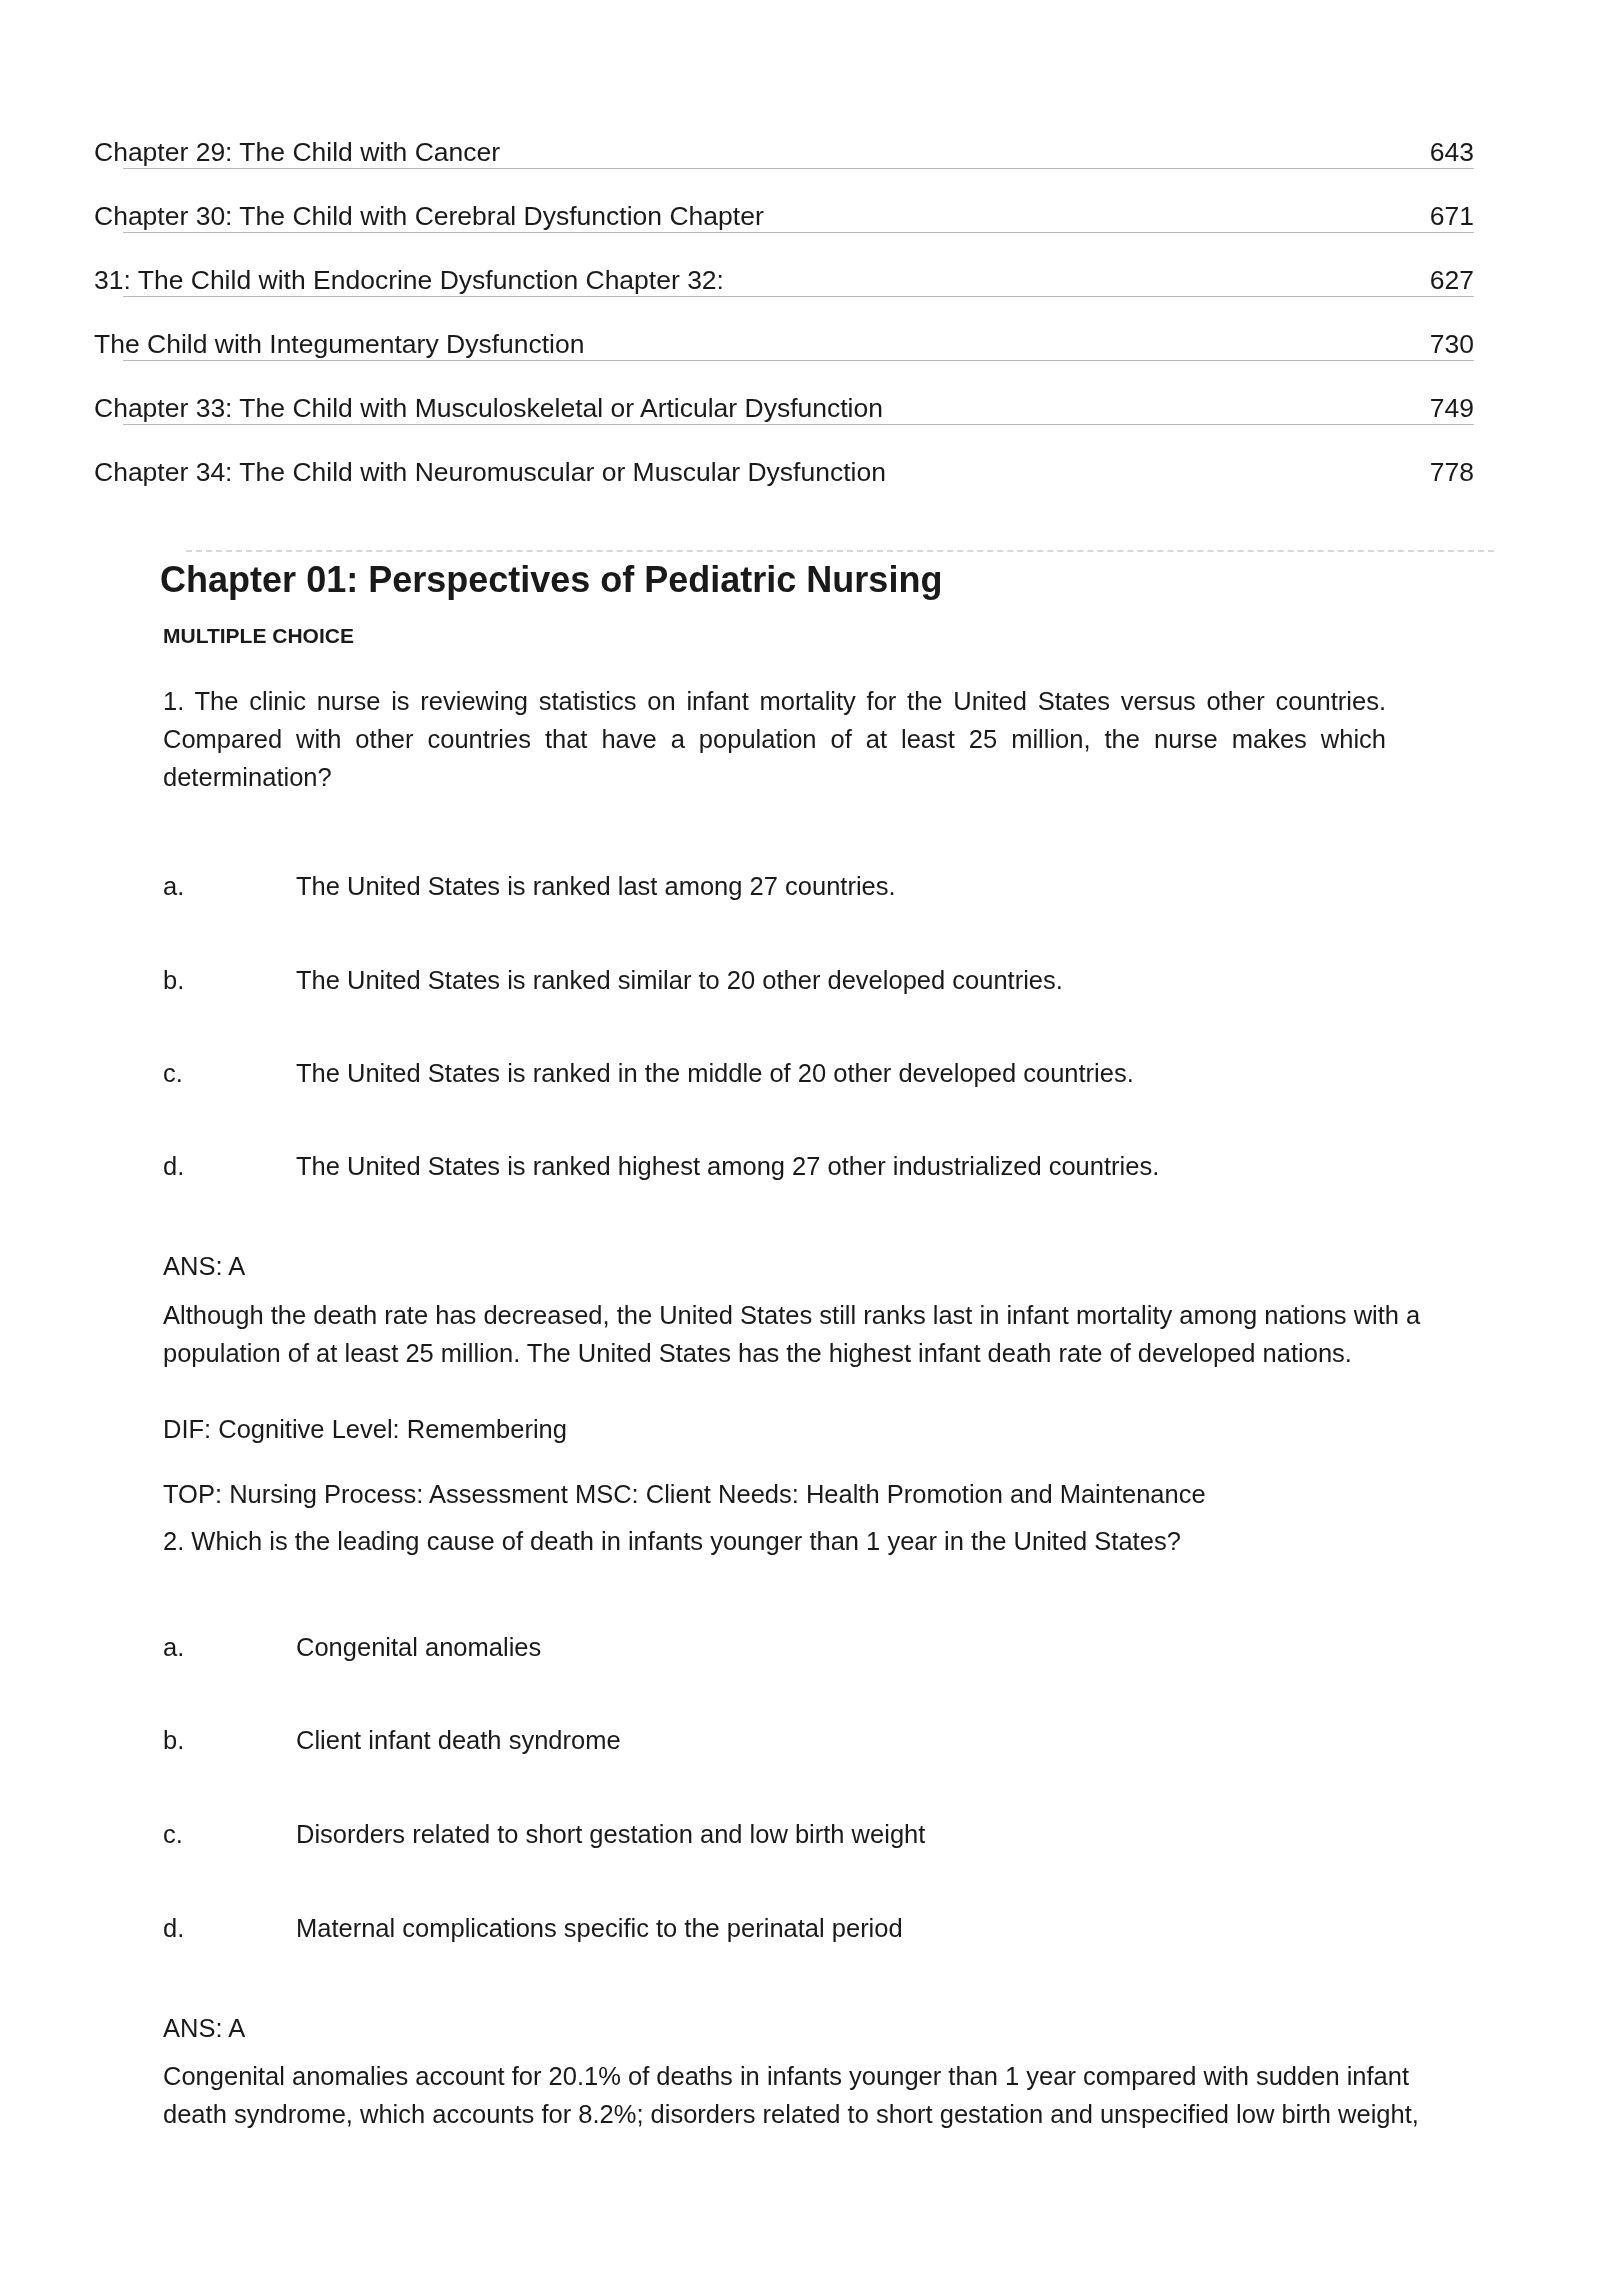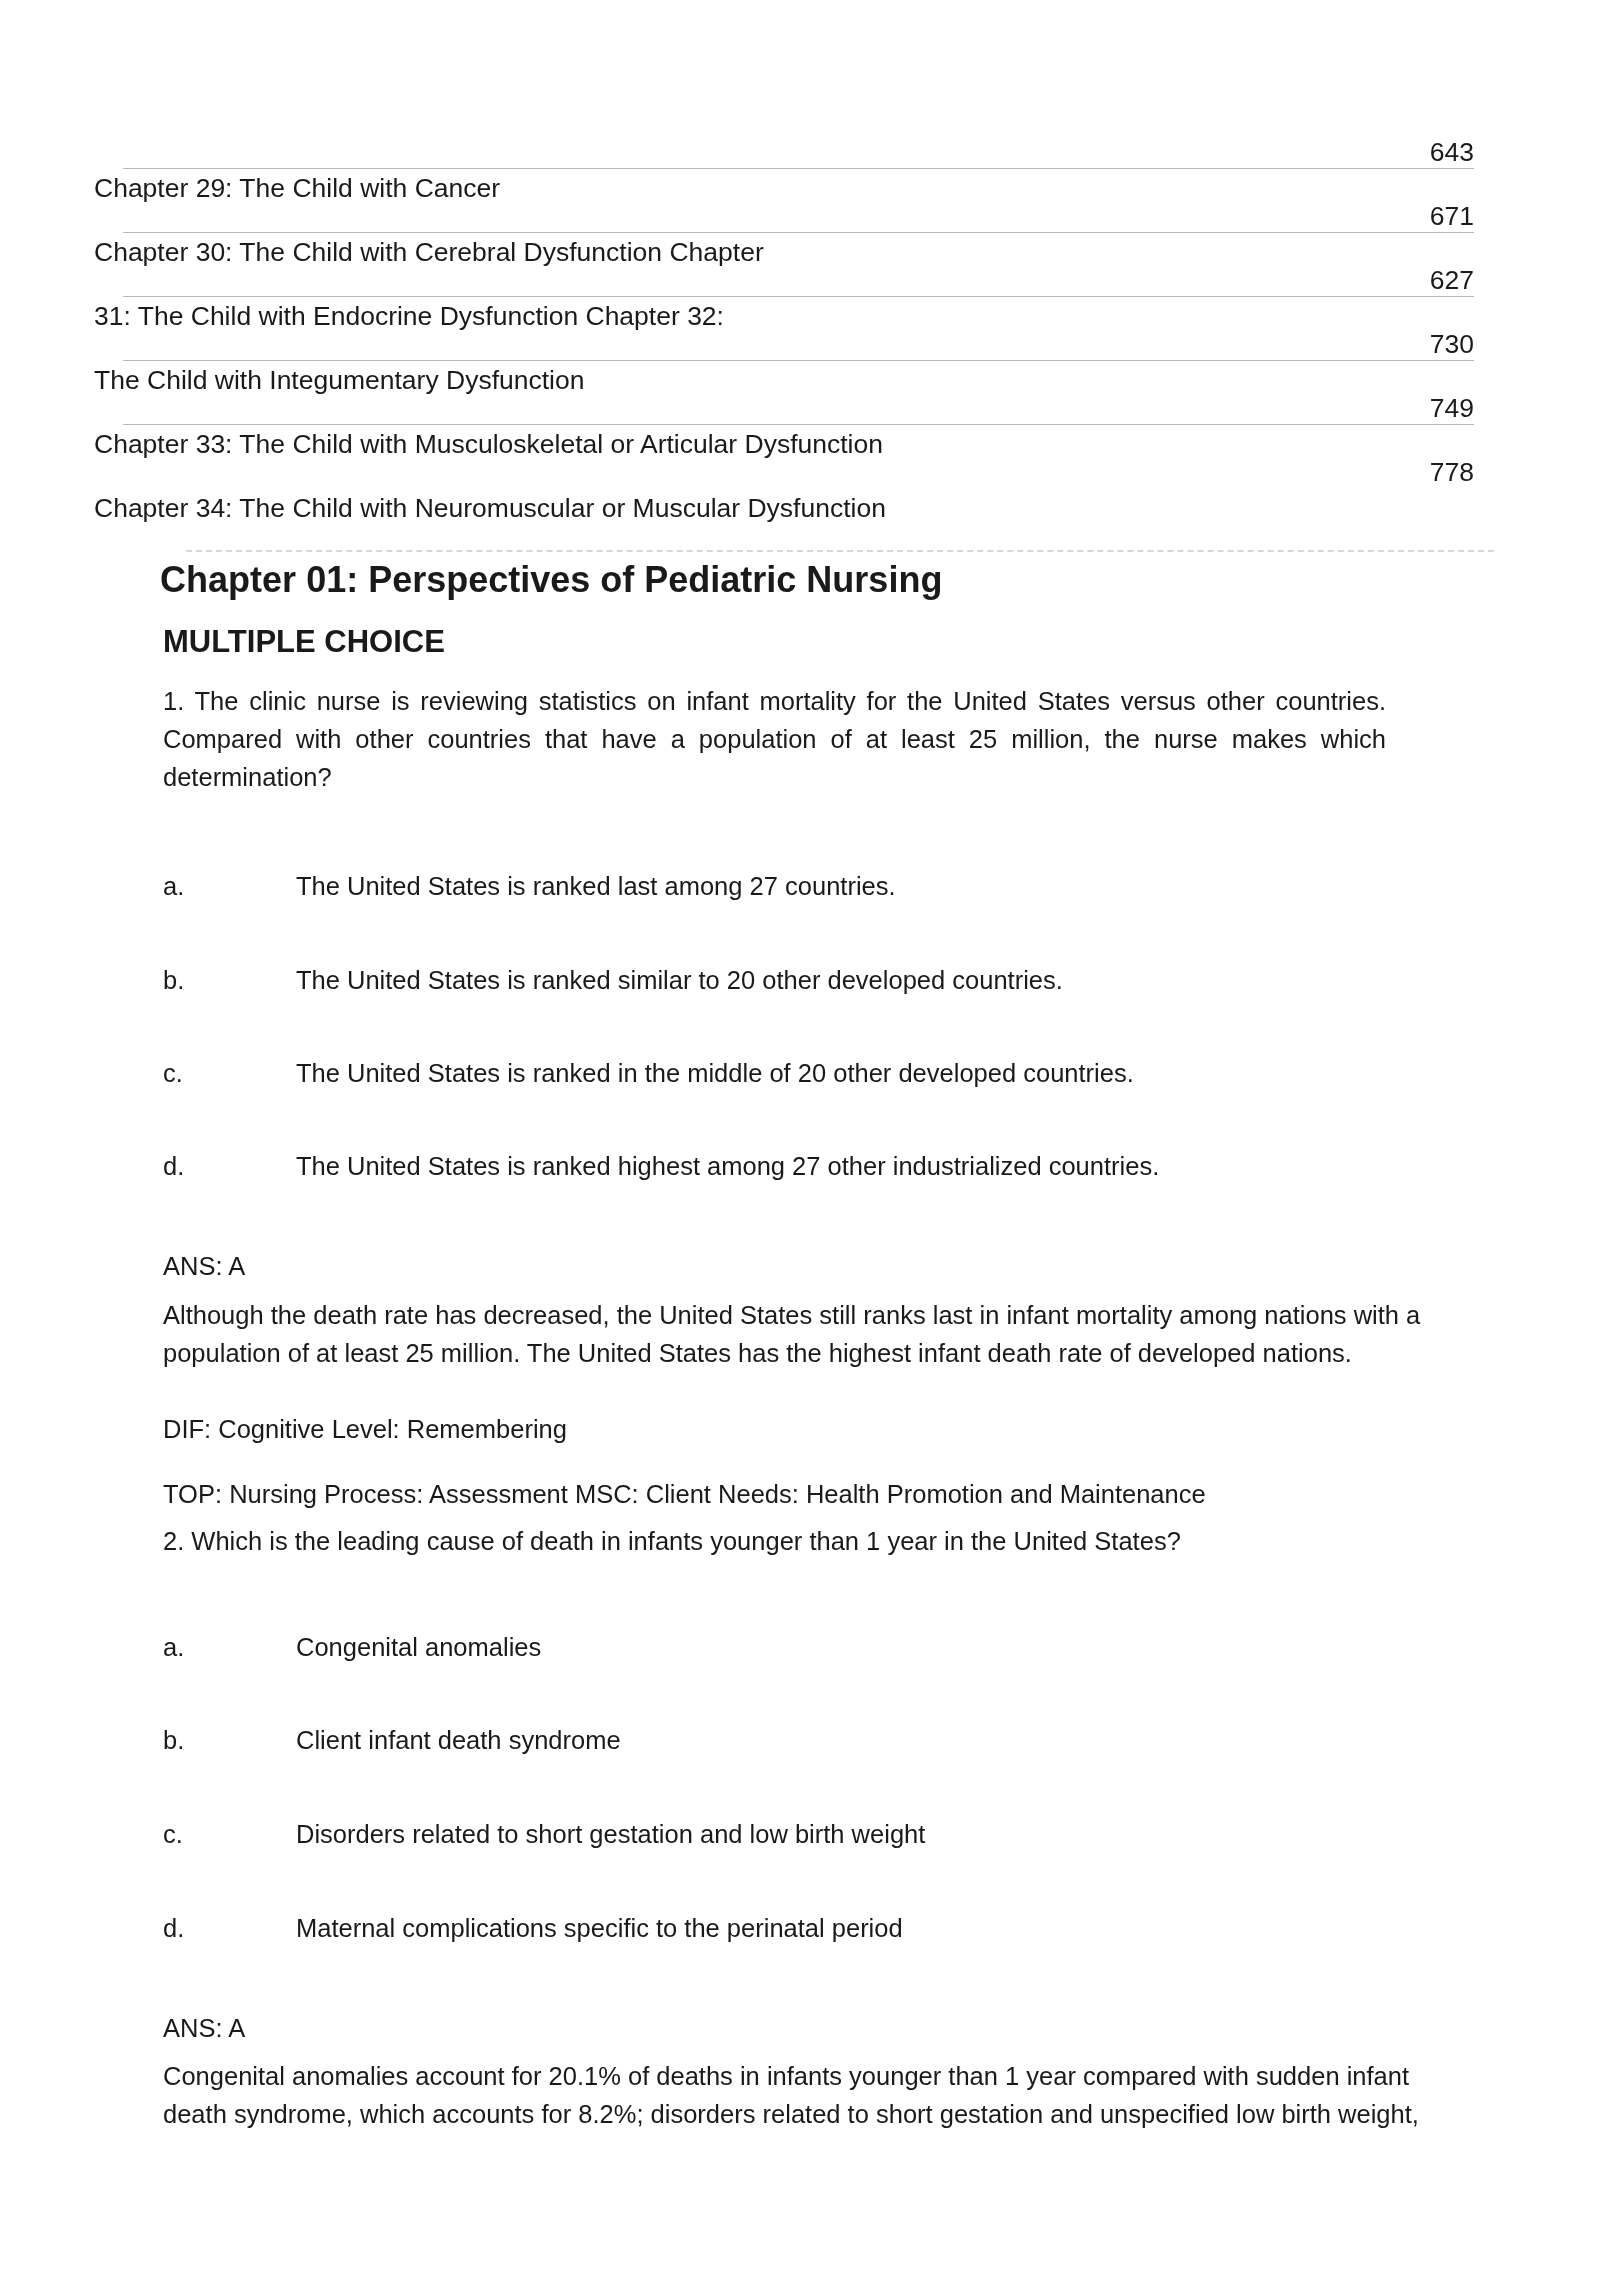--- a/index.html
+++ b/index.html
@@ -25,21 +25,20 @@
       position: relative;
       height: 64px;
       font-size: 26.5px;
       line-height: 39px;
     }
     .toc-row .toc-title {
       position: absolute;
       left: 0;
       top: 0;
       white-space: nowrap;
-      margin-top: 36px;
     }
     .toc-row .toc-page {
       position: absolute;
       right: 0;
       top: 0;
     }
     .toc-row .toc-rule {
       position: absolute;
       left: 29px;
       right: 0;
@@ -68,21 +67,21 @@
       left: -2.9px;
       top: 4.9px;
       font-size: 36px;
       font-weight: bold;
       white-space: nowrap;
     }
     .section-label {
       position: absolute;
       left: 0;
       top: 70px;
-      font-size: 31px;
+      font-size: 21px;
       font-weight: bold;
     }
     .para {
       position: absolute;
       left: 0;
       width: 1223px;
       font-size: 25.5px;
       line-height: 38px;
     }
     .para.justify { text-align: justify; }

